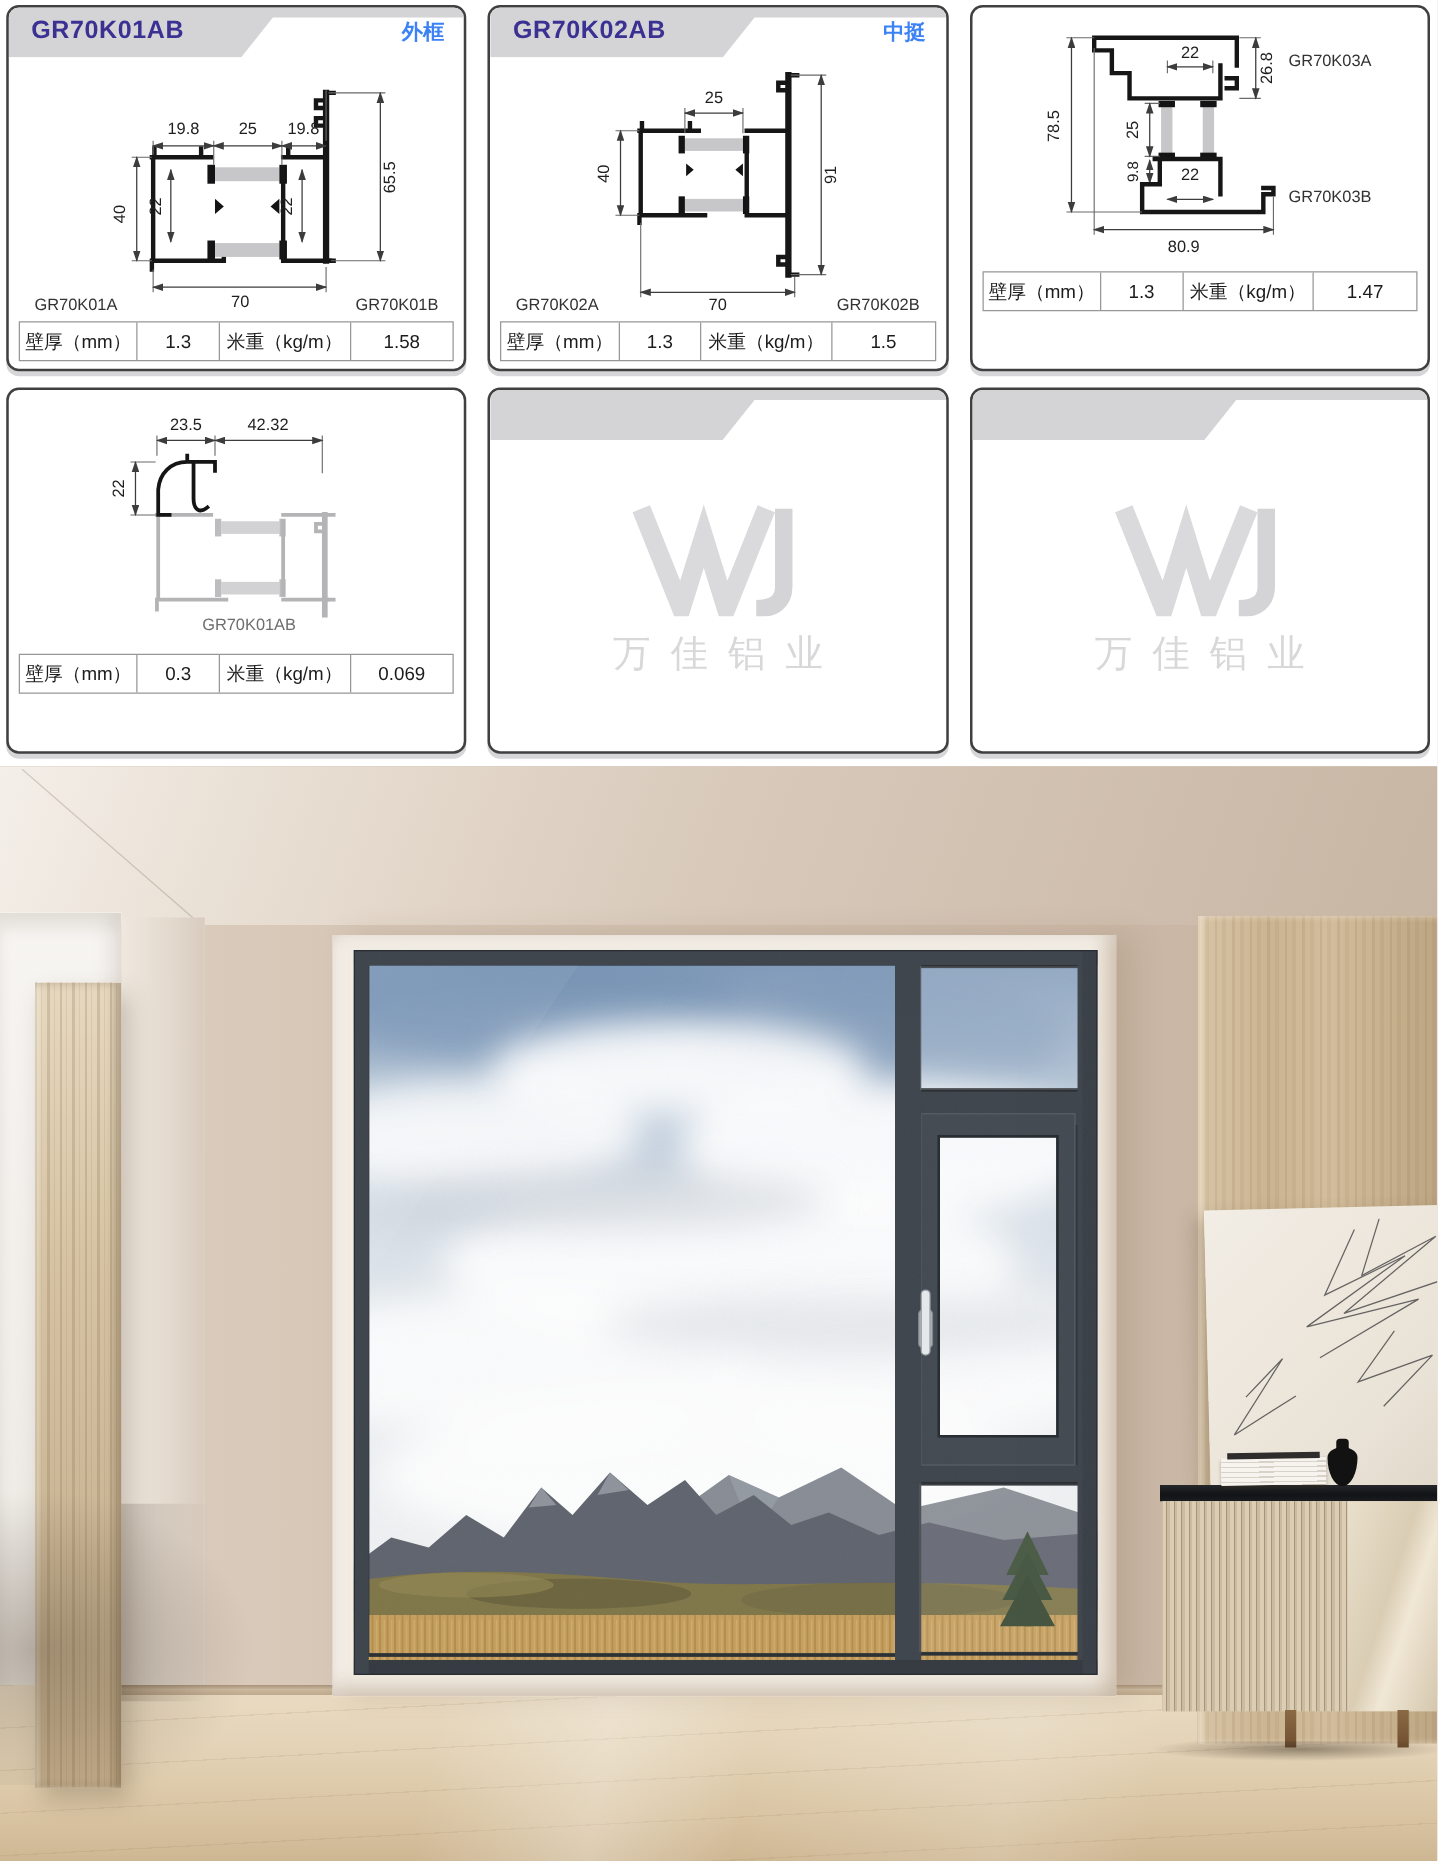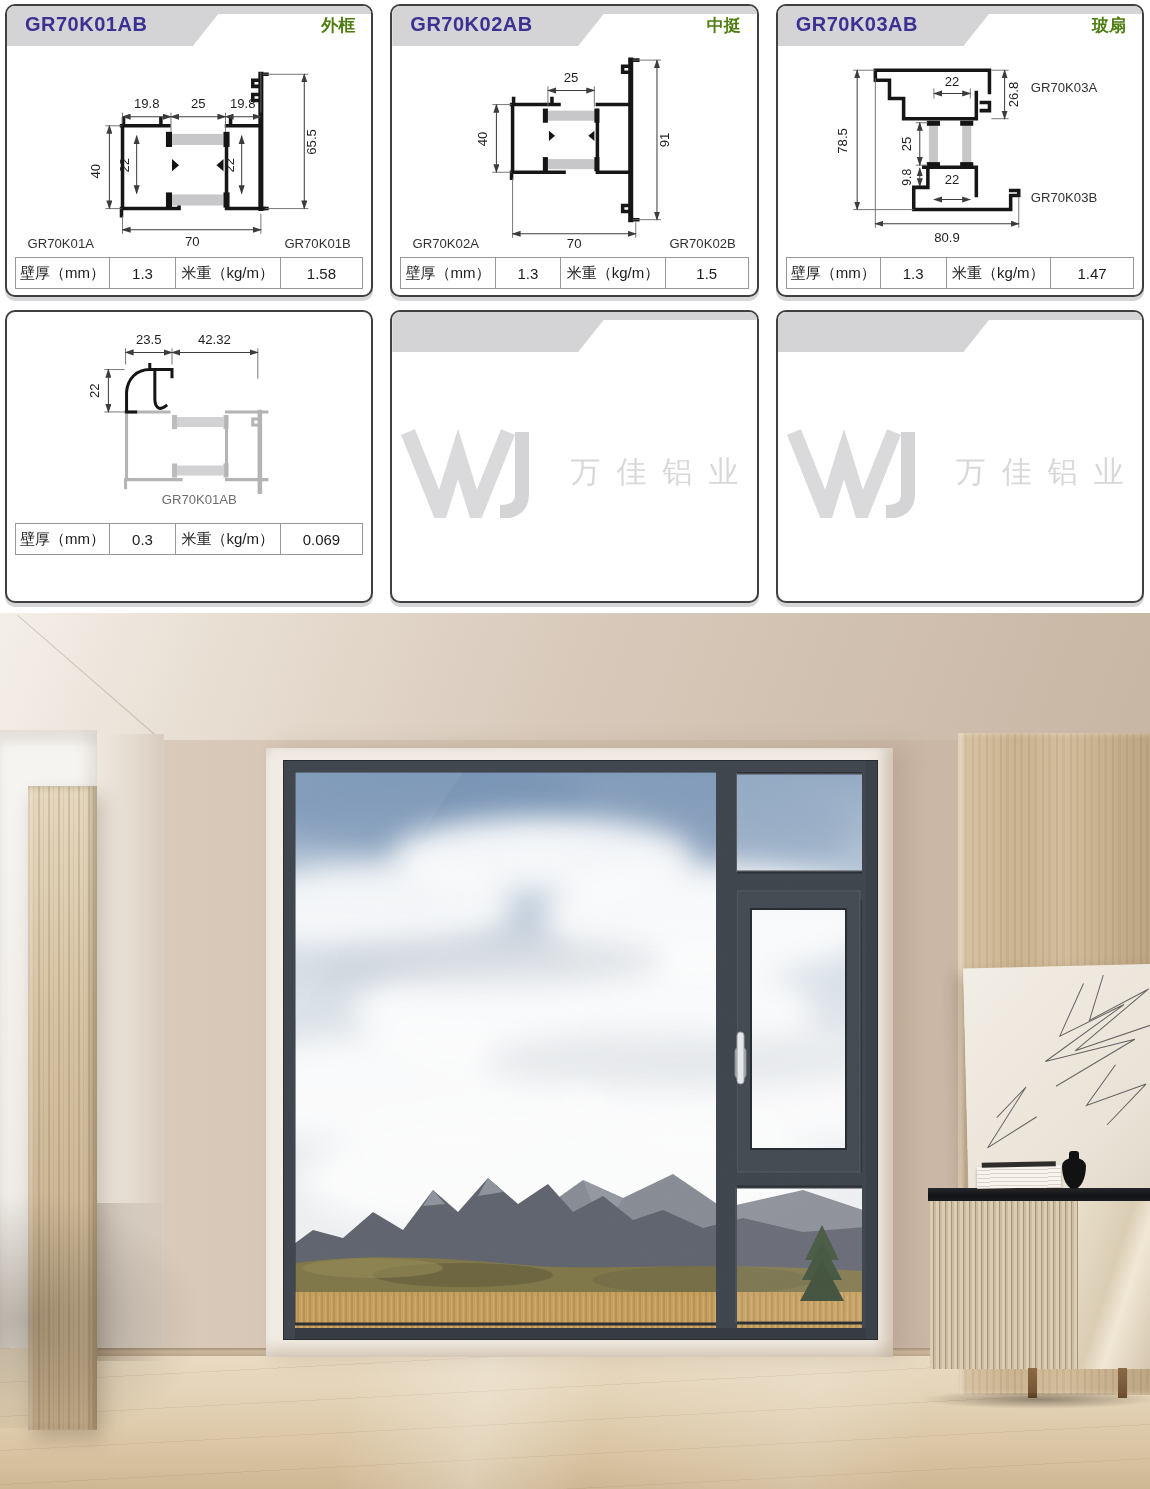--- a/index.html
+++ b/index.html
@@ -4,28 +4,28 @@
 <style>
   html,body{margin:0;padding:0;background:#fff}
   .page{width:1150px;height:1489px;background:#fff;font-family:"Liberation Sans",sans-serif;position:relative;overflow:hidden}
 
   
   .cards{display:grid;grid-template-columns:1fr 1fr 1fr;gap:13px 17px;padding:4px 6px 0 5px}
   .card{position:relative;height:289px;border:2px solid #404040;border-radius:10px;background:#fff;overflow:hidden;box-shadow:0 4px 0 0 #d6d6d8}
   .card-head{position:relative;height:40px}
   .band{position:absolute;inset:0;background:#d4d4d6;clip-path:polygon(0 0,100% 0,100% 8px,58% 8px,51% 100%,0 100%)}
   .code{position:absolute;left:18px;top:7px;font-size:20px;font-weight:bold;color:#3a3193;letter-spacing:.5px}
-  .kind{position:absolute;right:16px;top:8px;font-size:17px;font-weight:600;color:#4d7c0f}
+  .kind{position:absolute;right:16px;top:8px;font-size:17px;font-weight:600;color:#3b82f6}
   .draw{height:207px}
   .draw svg{display:block;width:100%;height:100%}
   .spec{display:flex;height:30px;margin:4px 8px 0 8px;border:1px solid #97979a;font-size:15px;color:#1c1c1c}
   .spec>div{display:flex;align-items:center;justify-content:center;border-left:1px solid #97979a}
   .spec>div:first-child{border-left:none}
   .sc1{flex:27.7}.sc2{flex:19.2}.sc3{flex:30.8}.sc4{flex:24.3}
-  .wm{height:240px;display:flex;flex-direction:row;align-items:center;justify-content:center;gap:10px}
+  .wm{height:240px;display:flex;flex-direction:column;align-items:center;justify-content:center;gap:10px}
   .wm-text{font-family:"Liberation Serif",serif;font-size:30px;color:#d8d8da;letter-spacing:16px;padding-left:16px}
 
   
   .prof{fill:none;stroke:#161616;stroke-width:3.5;stroke-linecap:square}
   .prof5{fill:none;stroke:#161616;stroke-width:5;stroke-linecap:square}
   .grayp{fill:none;stroke:#b4b4b6;stroke-width:3;stroke-linecap:square}
   .grayp5{fill:none;stroke:#b4b4b6;stroke-width:4.5;stroke-linecap:square}
   .dim{stroke:#3c3c3c;stroke-width:1;fill:none}
   .ext{stroke:#6a6a6a;stroke-width:.9;fill:none}
   .dt{font-size:13px;fill:#1f1f1f;font-family:"Liberation Sans",sans-serif}
@@ -173,25 +173,20 @@
       </div>
       <div class="spec">
         <div class="sc1">壁厚（mm）</div>
         <div class="sc2">1.3</div>
         <div class="sc3">米重（kg/m）</div>
         <div class="sc4">1.5</div>
       </div>
     </div>
 
     <div class="card">
-      <div class="card-head">
-        <div class="band"></div>
-        <span class="code">GR70K03AB</span>
-        <span class="kind">玻扇</span>
-      </div>
       <div class="draw">
         <svg viewBox="0 0 360 205">
           <path class="prof" d="M96,24 H209 M96,24 V34 H110 V52 H124 V72 H148 M209,24 V46 M201,56 H209 V64 H201 M196,46 V72 M148,72 H196"></path>
           <path class="ext" d="M154,42 V52 M190,42 V52"></path>
           <line class="dim" x1="154" y1="47" x2="190" y2="47" marker-start="url(#as)" marker-end="url(#ae)"></line>
           <text class="dt" x="172" y="40" text-anchor="middle">22</text>
           <path class="ext" d="M211,24 H228 M211,72 H228"></path>
           <line class="dim" x1="224" y1="24" x2="224" y2="72" marker-start="url(#as)" marker-end="url(#ae)"></line>
           <text class="dt" transform="translate(237,48) rotate(-90)" text-anchor="middle">26.8</text>
           <rect class="strip" x="149" y="76" width="9" height="42"></rect>

